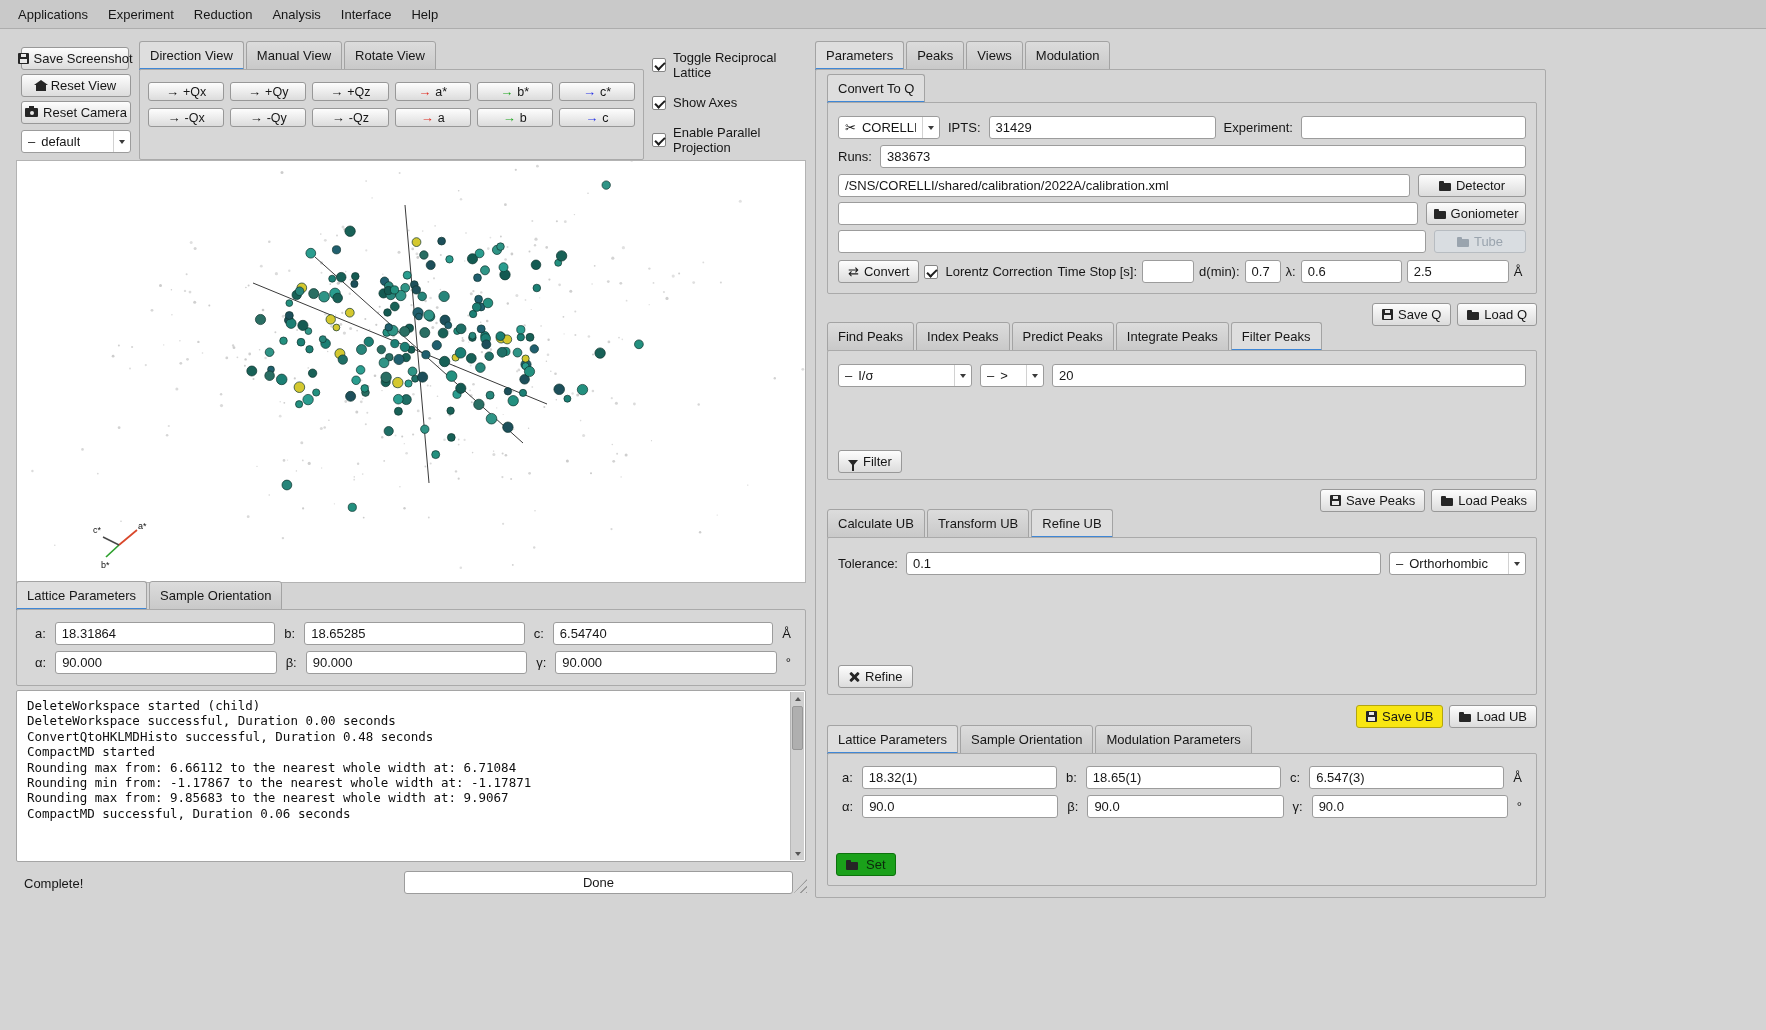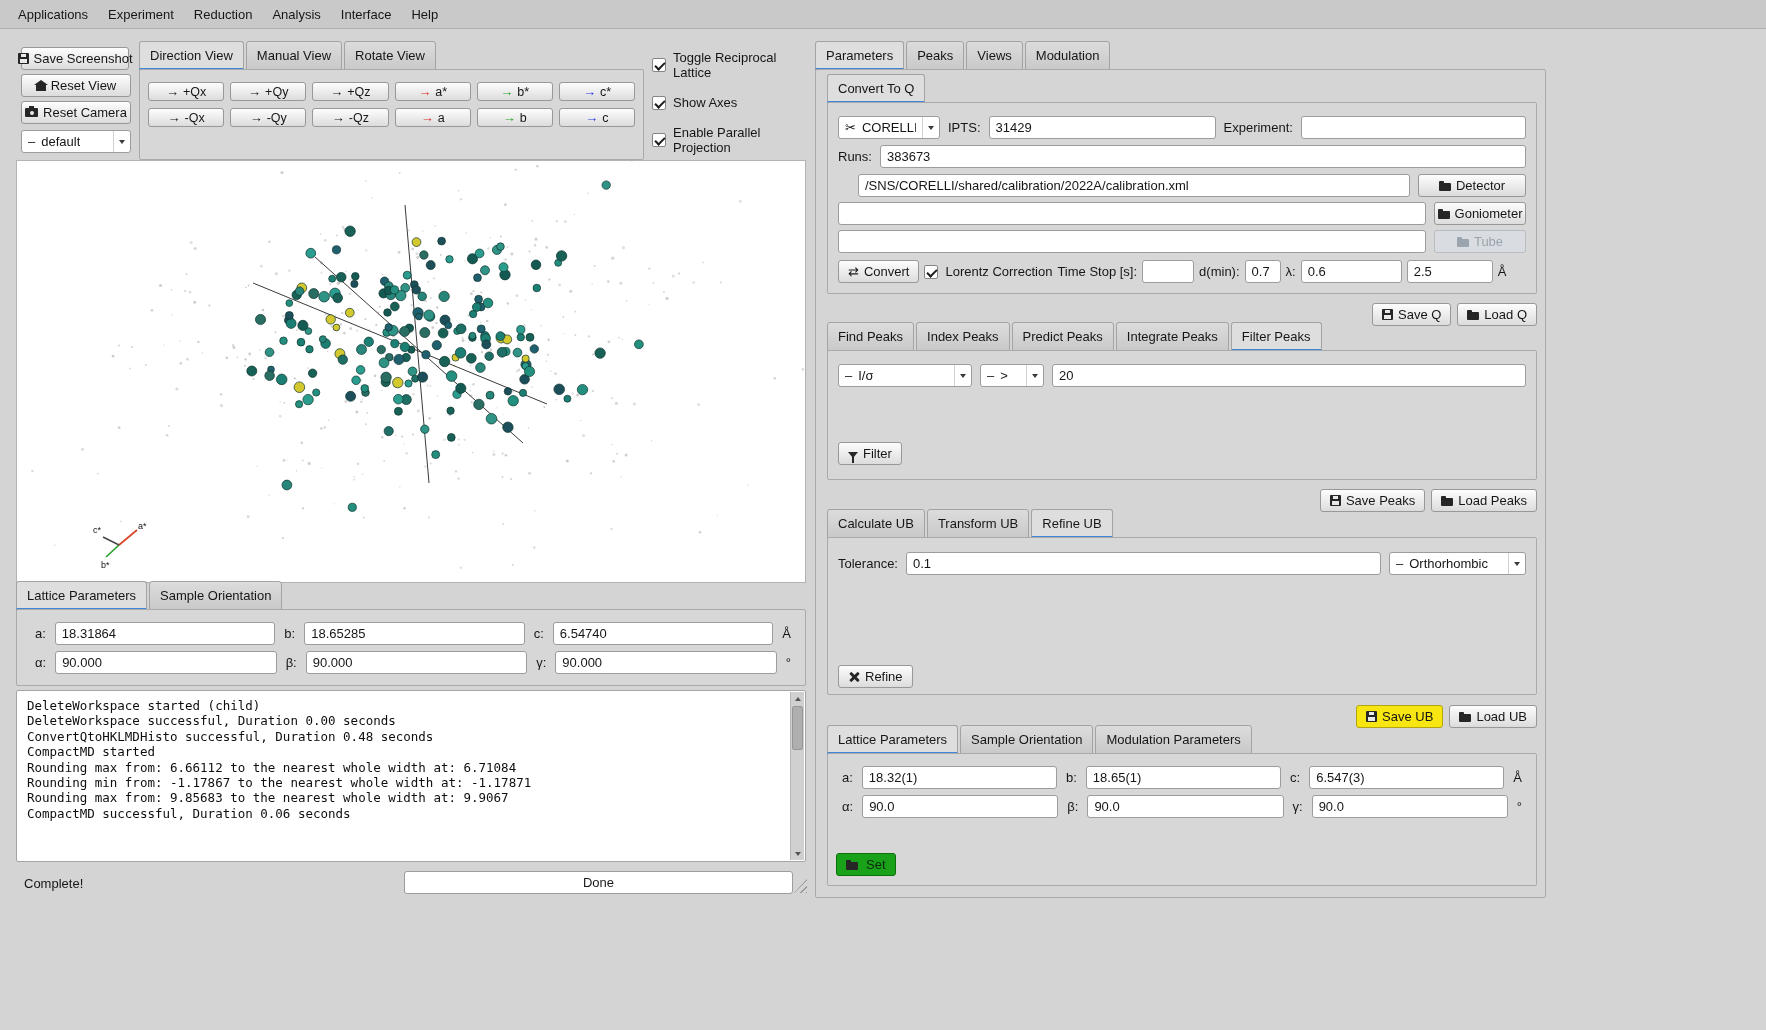--- a/index.html
+++ b/index.html
@@ -775,30 +775,30 @@
     </div>
     <span class="lab">IPTS:</span>
     <input class="input" readonly="" style="width: 227px;" value="31429">
     <span class="lab">Experiment:</span>
     <input class="input" readonly="" style="flex: 1 1 0%; min-width: 0px;" value="">
   </div>
   <div class="frow" style="top:42px;">
     <span class="lab">Runs:</span>
     <input class="input" readonly="" style="flex: 1 1 0%; min-width: 0px;" value="383673">
   </div>
-  <div class="frow" style="top:71px;margin-left:20px;">
+  <div class="frow" style="top:71px;">
     <input class="input" readonly="" style="flex: 1 1 0%; min-width: 0px;" value="/SNS/CORELLI/shared/calibration/2022A/calibration.xml">
     <button class="btn" style="width:108px;">
       <span class="ic icon-folder"></span>
       <span>Detector</span>
     </button>
   </div>
   <div class="frow" style="top:99px;">
     <input class="input" readonly="" style="flex: 1 1 0%; min-width: 0px;" value="">
-    <button class="btn" style="width:92px;">
+    <button class="btn" style="width:100px;">
       <span class="ic icon-folder"></span>
       <span>Goniometer</span>
     </button>
   </div>
   <div class="frow" style="top:127px;">
     <input class="input" readonly="" style="flex: 1 1 0%; min-width: 0px;" value="">
     <button class="btn disabled" style="width:92px;">
       <span class="ic icon-folder"></span>
       <span>Tube</span>
     </button>
@@ -811,21 +811,21 @@
     <span class="cbrow inline">
       <span class="cb checked"></span>
       <span class="lab">Lorentz Correction</span>
     </span>
     <span class="lab">Time Stop [s]:</span>
     <input class="input" readonly="" style="width: 52px;" value="">
     <span class="lab">d(min):</span>
     <input class="input" readonly="" style="width: 36px;" value="0.7">
     <span class="lab">λ:</span>
     <input class="input" readonly="" style="width: 101px;" value="0.6">
-    <input class="input" readonly="" style="width: 86px;" value="2.5">
+    <input class="input" readonly="" style="width: 102px;" value="2.5">
     <span class="lab">Å</span>
   </div>
 </div>
 <div class="btnrow" style="left:827px;top:303px;width:710px;">
   <button class="btn">
     <span class="ic icon-floppy"></span>
     <span>Save Q</span>
   </button>
   <button class="btn">
     <span class="ic icon-folder"></span>
@@ -847,21 +847,21 @@
       <span class="combo-value">I/σ</span>
       <span class="combo-arrow"></span>
     </div>
     <div class="combo" style="width:64px;">
       <span class="combo-dash">–</span>
       <span class="combo-value">&gt;</span>
       <span class="combo-arrow"></span>
     </div>
     <input class="input" readonly="" style="flex: 1 1 0%; min-width: 0px;" value="20">
   </div>
-  <button class="btn" style="position:absolute;left:10px;bottom:14px;">
+  <button class="btn" style="position:absolute;left:10px;bottom:6px;">
     <span class="ic icon-funnel"></span>
     <span>Filter</span>
   </button>
 </div>
 <div class="btnrow" style="left:827px;top:489px;width:710px;">
   <button class="btn">
     <span class="ic icon-floppy"></span>
     <span>Save Peaks</span>
   </button>
   <button class="btn">

